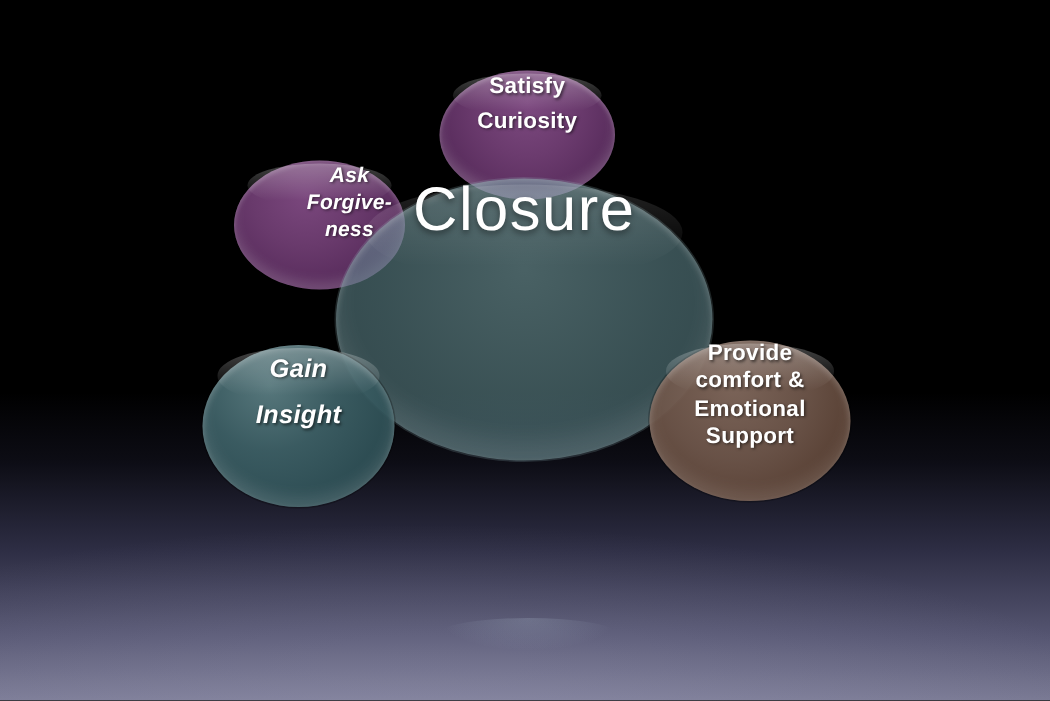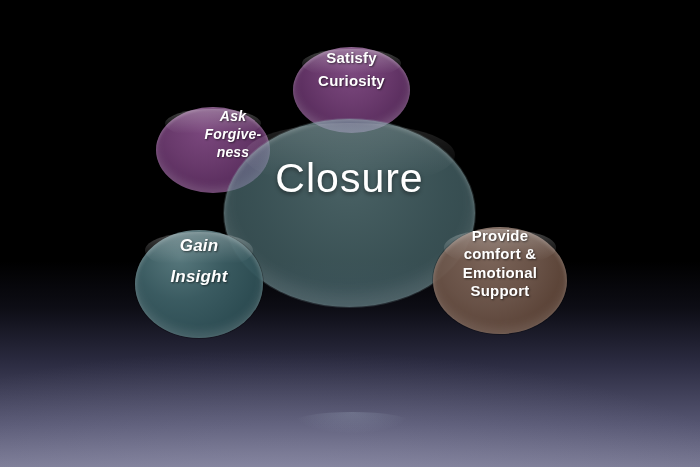--- a/index.html
+++ b/index.html
@@ -66,21 +66,20 @@
     background: radial-gradient(ellipse at 50% 32%, rgba(122,162,167,0.60) 0%, rgba(98,138,144,0.58) 55%, rgba(78,112,118,0.62) 100%);
     box-shadow: inset 0 -12px 16px rgba(255,255,255,0.10), inset 0 2px 4px rgba(255,255,255,0.22), 0 0 0 1px rgba(160,200,205,0.18);
   }
   .center::before { background: linear-gradient(180deg, rgba(255,255,255,0.14), rgba(255,255,255,0) 85%); }
   .center .label {
     font-weight: normal;
     font-size: 41px;
     letter-spacing: 1px;
     line-height: 1;
     text-shadow: 0 2px 4px rgba(0,0,0,0.45);
-    margin-top: 39px;
   }
   
   .gain {
     left: 135px; top: 230px; width: 128px; height: 108px;
     background: radial-gradient(ellipse at 35% 25%, rgba(92,126,131,0.95) 0%, rgba(62,97,103,0.93) 38%, rgba(47,81,87,0.92) 72%, rgba(38,68,73,0.94) 100%);
     box-shadow: inset 0 -6px 10px rgba(255,255,255,0.13), inset 0 2px 4px rgba(255,255,255,0.22), 0 0 0 1px rgba(0,0,0,0.25);
   }
   .gain .label { font-style: italic; font-size: 17px; line-height: 1.85; }
   .provide {
     left: 433px; top: 227px; width: 134px; height: 107px;

